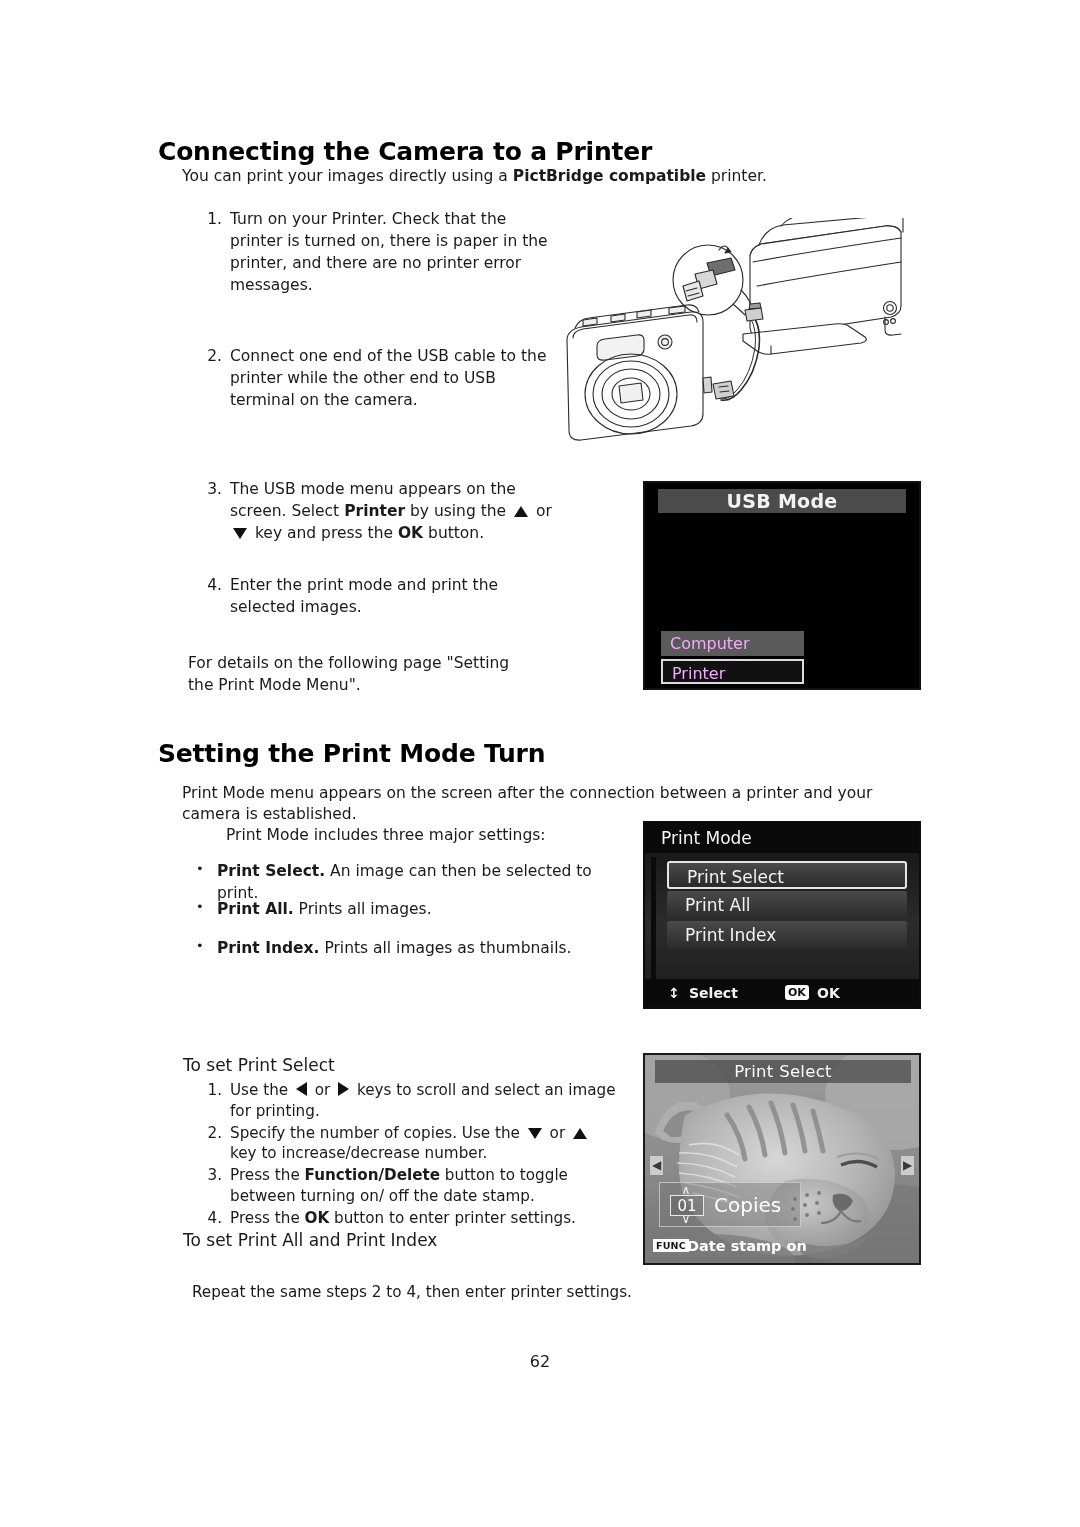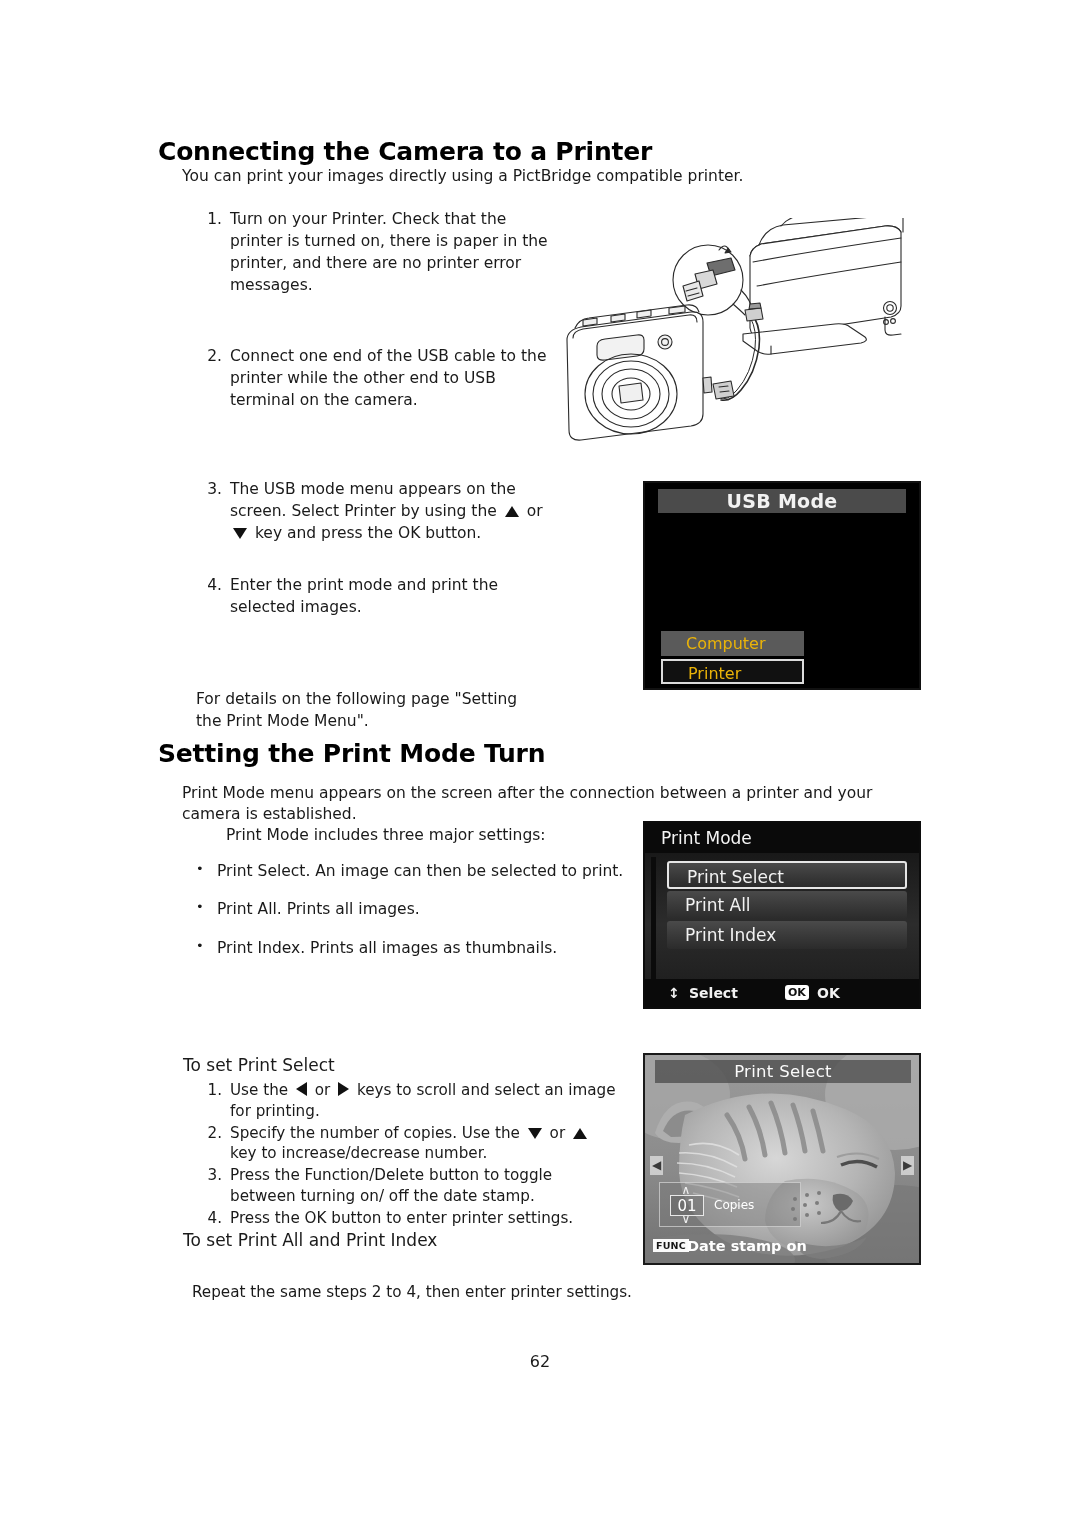--- a/index.html
+++ b/index.html
@@ -65,21 +65,21 @@
   #step2 { left: 196px; top: 345px; width: 365px; }
   #step3 { left: 196px; top: 478px; width: 360px; }
   #step4 { left: 196px; top: 574px; width: 350px; }
 
   .plain-para {
     position: absolute;
     font-size: 15.5px;
     line-height: 1.42;
     color: #1a1a1a;
   }
-  #para-details { left: 196px; top: 652px; width: 350px; margin-top: 36px; }
+  #para-details { left: 188px; top: 652px; width: 350px; }
 
   #para-includes { left: 182px; top: 824px; width: 420px; margin-left: 44px; }
 
   
   .bullet {
     position: absolute;
     font-size: 15.5px;
     line-height: 1.4;
     color: #1a1a1a;
   }
@@ -133,21 +133,21 @@
     display: inline-block;
     width: 0; height: 0;
     vertical-align: -1px;
     margin: 0 3px;
   }
   .tri-up    { border-left: 7px solid transparent; border-right: 7px solid transparent; border-bottom: 11px solid #111; }
   .tri-down  { border-left: 7px solid transparent; border-right: 7px solid transparent; border-top: 11px solid #111; }
   .tri-left  { border-top: 7px solid transparent; border-bottom: 7px solid transparent; border-right: 11px solid #111; }
   .tri-right { border-top: 7px solid transparent; border-bottom: 7px solid transparent; border-left: 11px solid #111; }
 
-  b, .b { font-weight: normal; }
+  b, .b { font-weight: bold; }
 
   
   #illustration {
     position: absolute;
     left: 545px;
     top: 218px;
     width: 400px;
     height: 230px;
   }
 
@@ -175,23 +175,23 @@
     letter-spacing: 0.3px;
     text-align: center;
     line-height: 24px;
   }
   #usb-screen .opt {
     position: absolute;
     left: 16px;
     width: 143px;
     height: 25px;
     font-size: 16px;
-    color: #eab308;
+    color: #f0abfc;
     line-height: 25px;
-    padding-left: 25px;
+    padding-left: 9px;
     box-sizing: border-box;
   }
   #usb-opt-computer {
     top: 148px;
     background: #5a5a5a;
   }
   #usb-opt-printer {
     top: 176px;
     background: #111;
     border: 2px solid #dcdcdc;
@@ -327,21 +327,21 @@
     color: #fff;
     font-size: 15px;
     line-height: 21px;
     text-align: center;
     box-sizing: border-box;
   }
   #ps-copies-label {
     position: absolute;
     left: 54px; top: 12px;
     color: #fff;
-    font-size: 12px;
+    font-size: 20px;
     line-height: 21px;
   }
 
   #ps-datebar {
     position: absolute;
     left: 8px; bottom: 6px;
     width: 200px; height: 21px;
     color: #fff;
     font-size: 14.5px;
     font-weight: bold;

